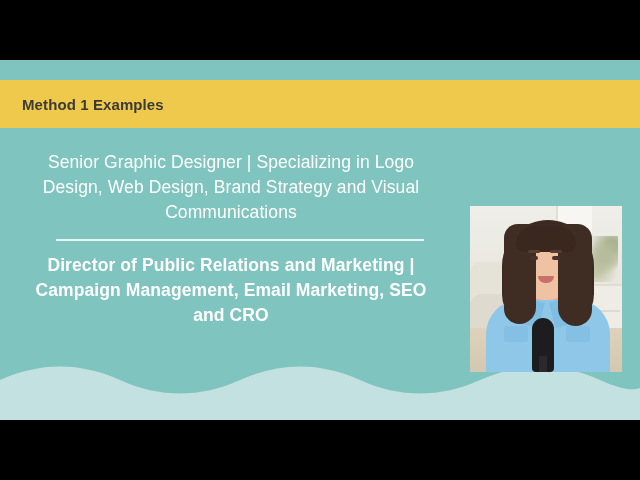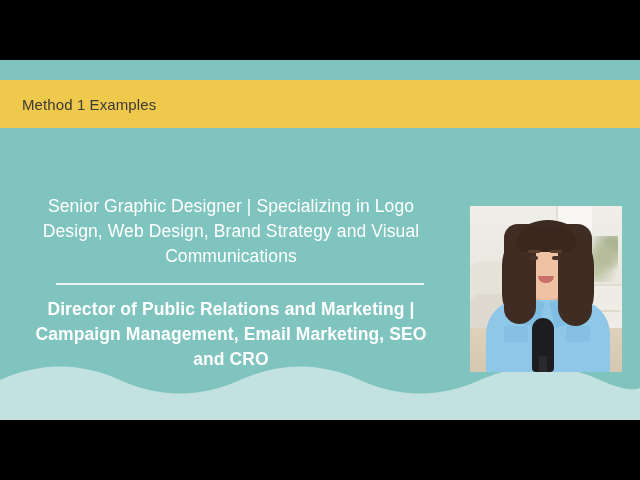--- a/index.html
+++ b/index.html
@@ -50,34 +50,33 @@
     width: 640px;
     height: 48px;
     background: #efc94c;
     display: flex;
     align-items: center;
     z-index: 5;
   }
   #title-text {
     margin-left: 22px;
     font-size: 15px;
-    font-weight: normal;
+    font-weight: bold;
     color: #3b3a37;
     letter-spacing: 0.1px;
   }
 
   
   #examples-block {
     position: absolute;
     left: 22px;
     top: 86px;
     width: 418px;
     text-align: center;
     z-index: 6;
-    margin-top: 44px;
   }
   .example-line {
     color: #ffffff;
     font-size: 17.5px;
     line-height: 25px;
     letter-spacing: 0.1px;
   }
   .example-item { margin: 0; }
   #example-1 { padding-top: 4px; }
   #example-2 { padding-top: 12px; font-weight: bold; }

